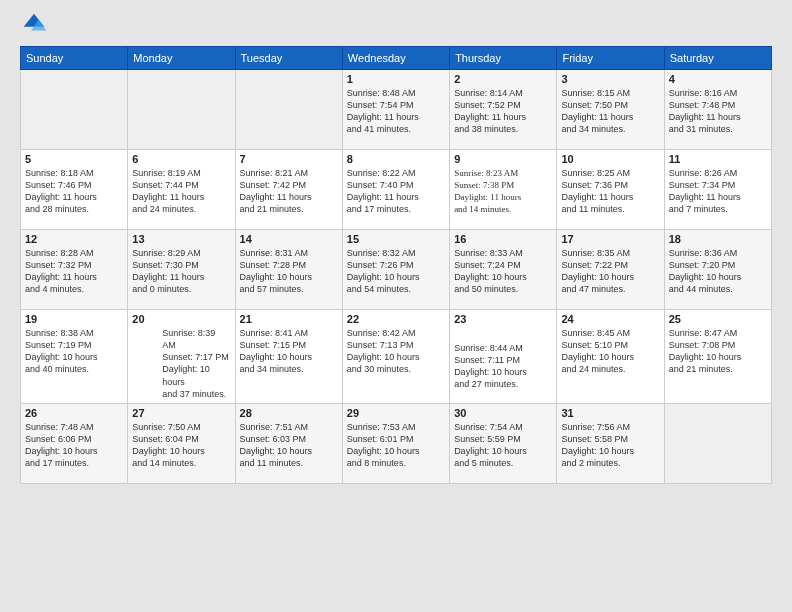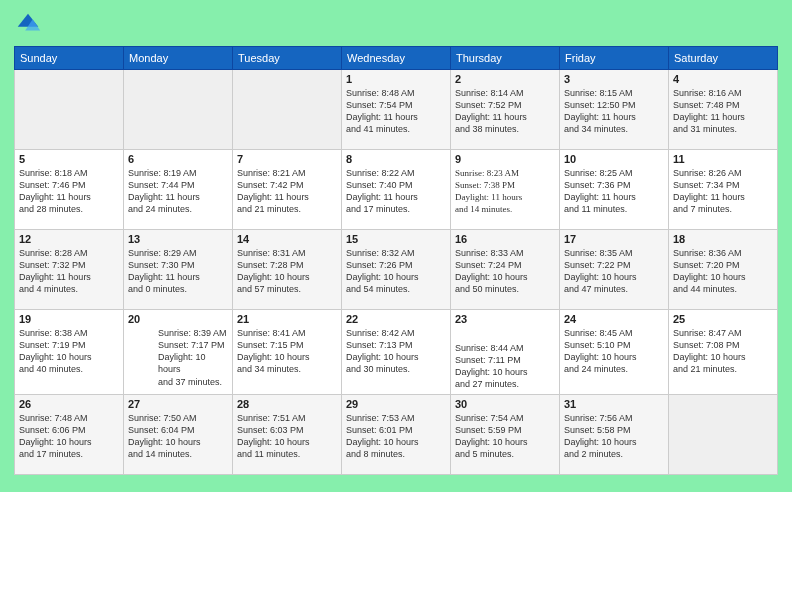--- a/index.html
+++ b/index.html
@@ -5,23 +5,23 @@
     * { box-sizing: border-box; margin: 0; padding: 0; }
     body {
       font-family: Arial, sans-serif;
       background: #fff;
       width: 792px;
       height: 612px;
       overflow: hidden;
     }
     .page {
       width: 792px;
-      height: 492px;
-      padding: 10px 14px;
-      background: #86efac;
+      height: 612px;
+      padding: 10px 20px;
+      background: #e5e5e5;
     }
     .header {
       display: flex;
       justify-content: space-between;
       align-items: flex-start;
       margin-bottom: 8px;
     }
     .logo {
       display: flex;
       align-items: center;
@@ -143,21 +143,21 @@
           <td>
             <span class="day-num">2</span>
             <div class="day-info" style="white-space: pre-line;">Sunrise: 8:14 AM
 Sunset: 7:52 PM
 Daylight: 11 hours
 and 38 minutes.</div>
           </td>
           <td>
             <span class="day-num">3</span>
             <div class="day-info" style="white-space: pre-line;">Sunrise: 8:15 AM
-Sunset: 12:50 PM
+Sunset: 7:50 PM
 Daylight: 11 hours
 and 34 minutes.</div>
           </td>
           <td>
             <span class="day-num">4</span>
             <div class="day-info" style="white-space: pre-line;">Sunrise: 8:16 AM
 Sunset: 7:48 PM
 Daylight: 11 hours
 and 31 minutes.</div>
           </td>

